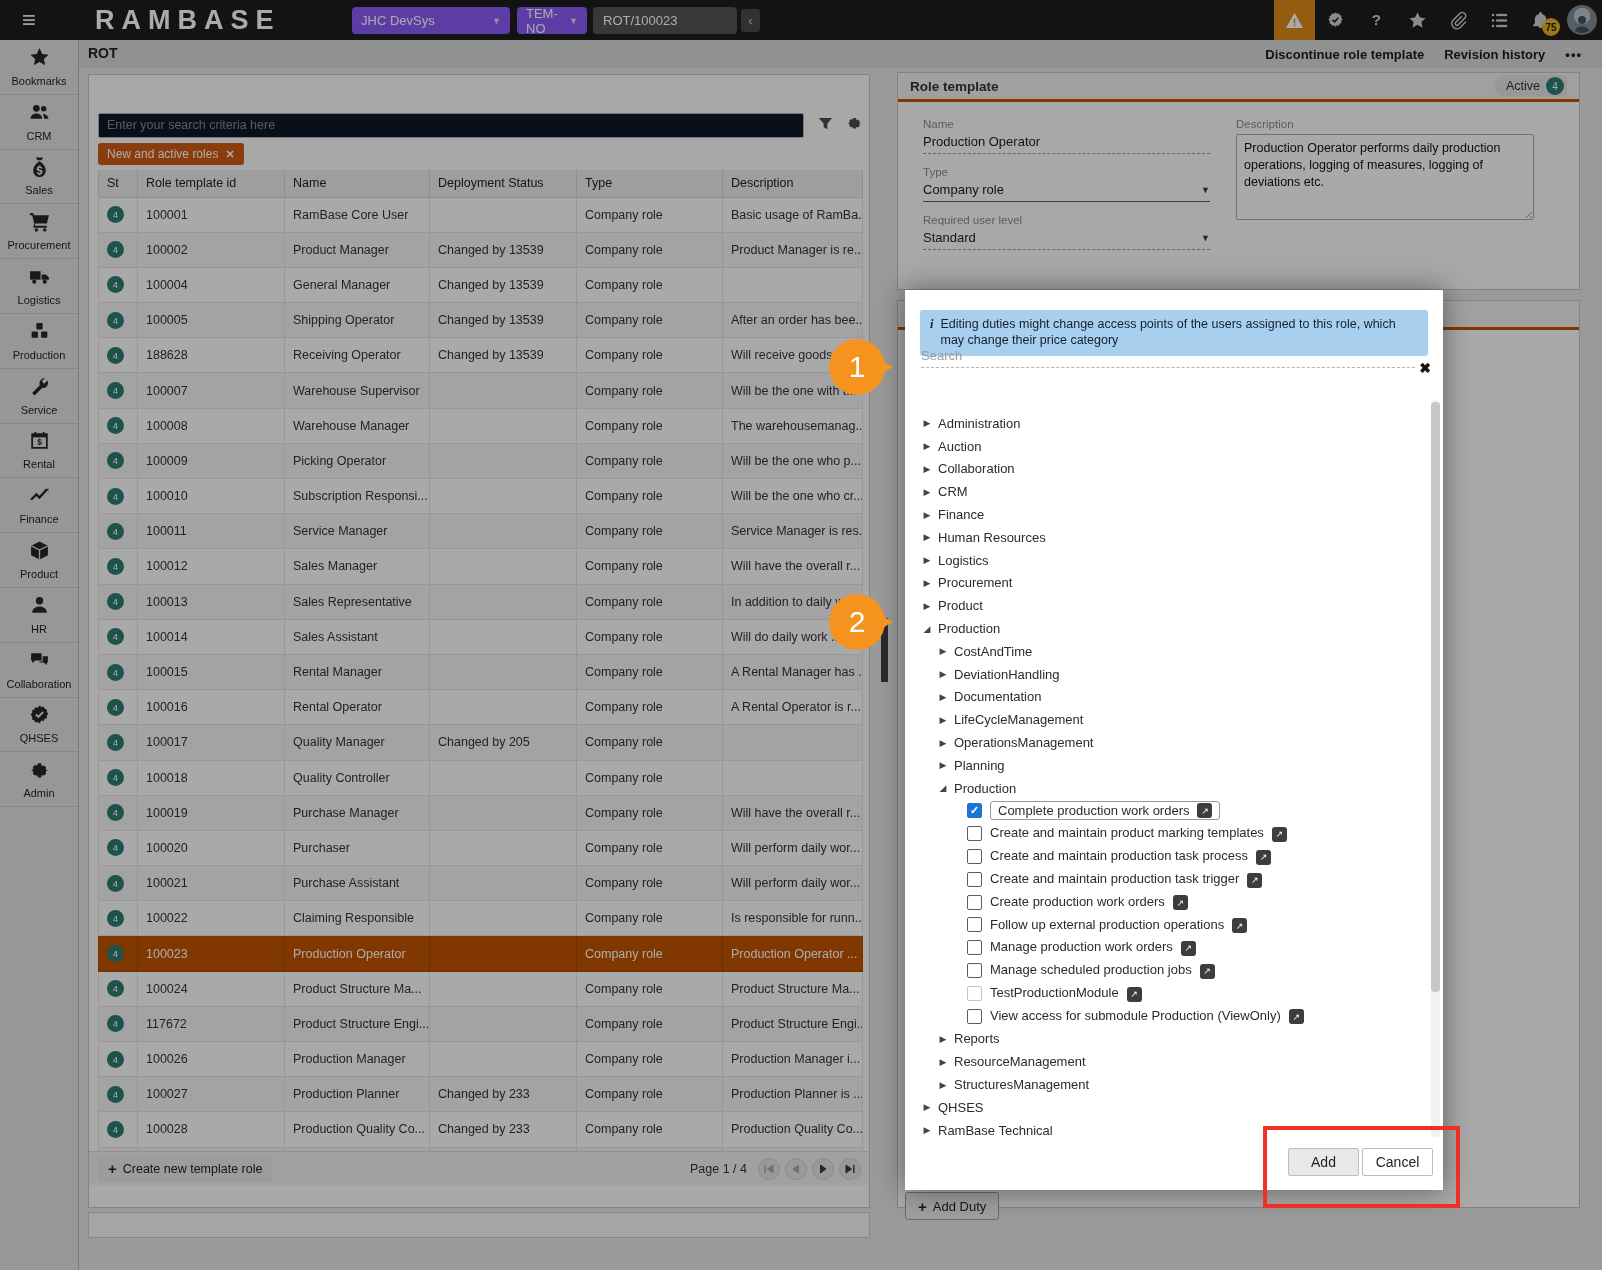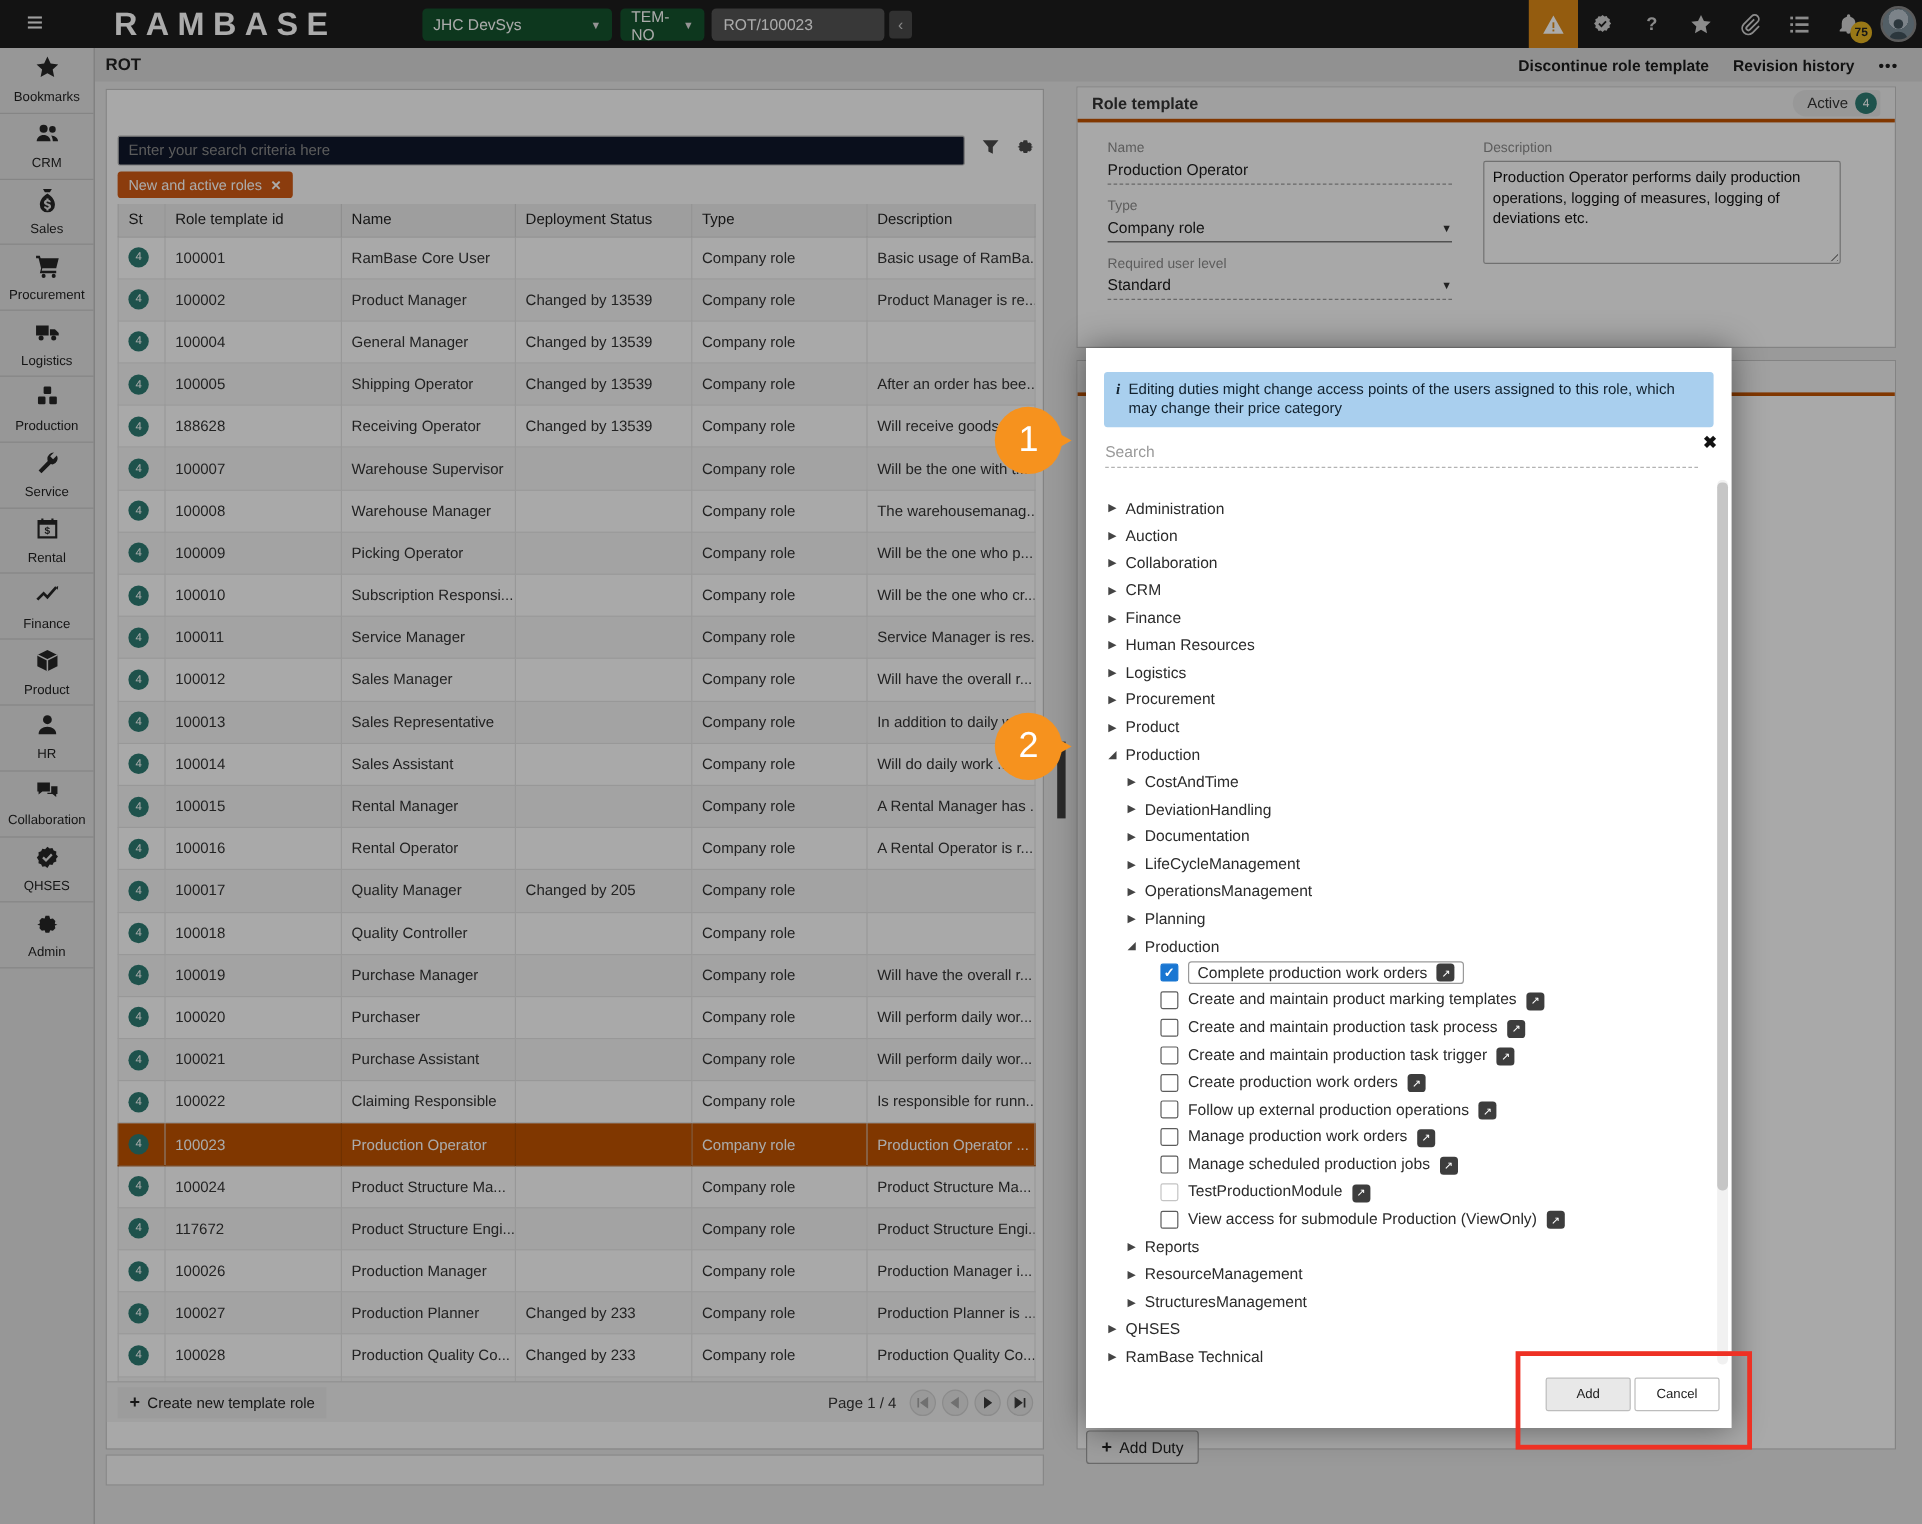--- a/index.html
+++ b/index.html
@@ -4,21 +4,21 @@
 <style>
   * { margin:0; padding:0; box-sizing:border-box; }
   html,body { width:1602px; height:1270px; overflow:hidden; background:#e6e6e6;
     font-family:"Liberation Sans", sans-serif; }
   .stage { position:absolute; width:1602px; height:1270px; overflow:hidden; }
 
   
   .topbar { position:absolute; top:0; left:0; width:1602px; height:40px; background:#1d1d1d; z-index:5; }
   .hamburger { position:absolute; left:22px; top:6px; color:#eee; font-size:24px; cursor:pointer; }
   .logo { position:absolute; left:95px; top:5px; color:#fff; font-size:27px; font-weight:800; letter-spacing:7px; }
-  .tb-select { position:absolute; top:7px; height:27px; background:#14532d; border-radius:4px; color:#fff;
+  .tb-select { position:absolute; top:7px; height:27px; background:#8b5cf6; border-radius:4px; color:#fff;
     font-size:13px; display:flex; align-items:center; padding:0 9px; }
   .tb-select .car { margin-left:auto; font-size:9px; color:#ddd; padding-left:10px; }
   #sysSel { left:352px; width:158px; }
   #modSel { left:517px; width:70px; }
   .tb-input { position:absolute; left:593px; top:7px; width:144px; height:27px; background:#545454;
     border-radius:4px; color:#fff; font-size:13px; display:flex; align-items:center; padding:0 10px; }
   .tb-back { position:absolute; left:741px; top:9px; width:19px; height:23px; background:#4a4a4a; border-radius:3px;
     color:#ccc; font-size:13px; display:flex; align-items:center; justify-content:center; }
   .tb-icons { position:absolute; right:0; top:0; height:40px; display:flex; }
   .tb-ic { width:41px; height:40px; display:flex; align-items:center; justify-content:center; position:relative; }
@@ -111,39 +111,39 @@
   .add-duty b { font-size:15px; }
   .splitter { position:absolute; left:881px; top:618px; width:7px; height:64px; background:#3f3f3f; }
 
   
   .overlay { position:absolute; inset:0; background:rgba(0,0,0,0.33); z-index:50; }
   .modal { position:absolute; left:905px; top:290px; width:538px; height:900px; background:#fff; z-index:60;
     box-shadow:0 0 26px rgba(0,0,0,0.45); }
   .info-banner { position:absolute; left:15px; top:20px; width:508px; min-height:40px; background:#a9cfee;
     border-radius:3px; padding:6px 10px 7px 10px; font-size:12.5px; color:#11212e; line-height:1.3; display:flex; gap:7px; }
   .info-banner .ii { font-weight:bold; font-family:"Liberation Serif", serif; font-style:italic; }
-  .msearch { position:absolute; left:16px; top:78px; width:494px; border-bottom:1px dashed #b3b3b3; height:22px; }
+  .msearch { position:absolute; left:16px; top:56px; width:494px; border-bottom:1px dashed #b3b3b3; height:22px; }
   .msearch .ph { font-size:13px; color:#9a9a9a; }
   .mclear { position:absolute; right:12px; top:70px; font-size:14px; font-weight:bold; color:#111; cursor:pointer; }
   .tree { position:absolute; left:0; top:122px; width:520px; }
   .titem { height:22.8px; display:flex; align-items:center; font-size:13px; color:#2b2b2b; }
   .titem .tri { width:12px; font-size:9px; color:#444; text-align:center; flex:none; }
   .titem.l0 { padding-left:16px; } .titem.l1 { padding-left:32px; } .titem.l2 { padding-left:62px; }
   .titem .tlbl { margin-left:5px; white-space:nowrap; }
   .cb { width:15px; height:15px; border:1.5px solid #5c5c5c; border-radius:2px; background:#fff; flex:none; margin-right:8px; }
   .cb.checked { background:#1976d2; border-color:#1976d2; color:#fff; display:flex; align-items:center;
     justify-content:center; font-size:11px; font-weight:bold; }
   .cb.disabled { border-color:#c4c4c4; }
   .lnk { width:15px; height:15px; background:#3d3d3d; border-radius:3px; color:#fff; font-size:9px;
     display:inline-flex; align-items:center; justify-content:center; margin-left:8px; flex:none; }
   .boxed { display:inline-flex; align-items:center; border:1px solid #9a9a9a; border-radius:3px; padding:1px 7px; }
   .mscroll { position:absolute; right:3px; top:110px; width:9px; height:737px; background:#f1f1f1; border-radius:4px; }
   .mthumb { position:absolute; left:0; top:2px; width:9px; height:590px; background:#c6c6c6; border-radius:4px; }
   .mbtns { position:absolute; right:10px; bottom:14px; display:flex; gap:3px; z-index:61; }
-  .btn { height:28px; min-width:71px; display:flex; align-items:center; justify-content:center; font-size:11px;
+  .btn { height:28px; min-width:71px; display:flex; align-items:center; justify-content:center; font-size:14px;
     color:#222; border:1px solid #bdbdbd; border-radius:2px; cursor:pointer; }
   .btn.add { background:#e8e8e8; }
   .btn.cancel { background:#fff; }
 
   
   .redbox { position:absolute; left:1263px; top:1126px; width:197px; height:82px; border:4px solid #ee3124; z-index:70; }
   .balloon { position:absolute; width:58px; height:56px; z-index:80; }
   .balloon .c { position:absolute; left:0; top:0; width:56px; height:56px; border-radius:50%; background:#f6921e;
     color:#fff; font-size:30px; display:flex; align-items:center; justify-content:center; }
   .balloon .tail { position:absolute; left:46px; top:18px; width:0; height:0; border-top:10px solid transparent;

